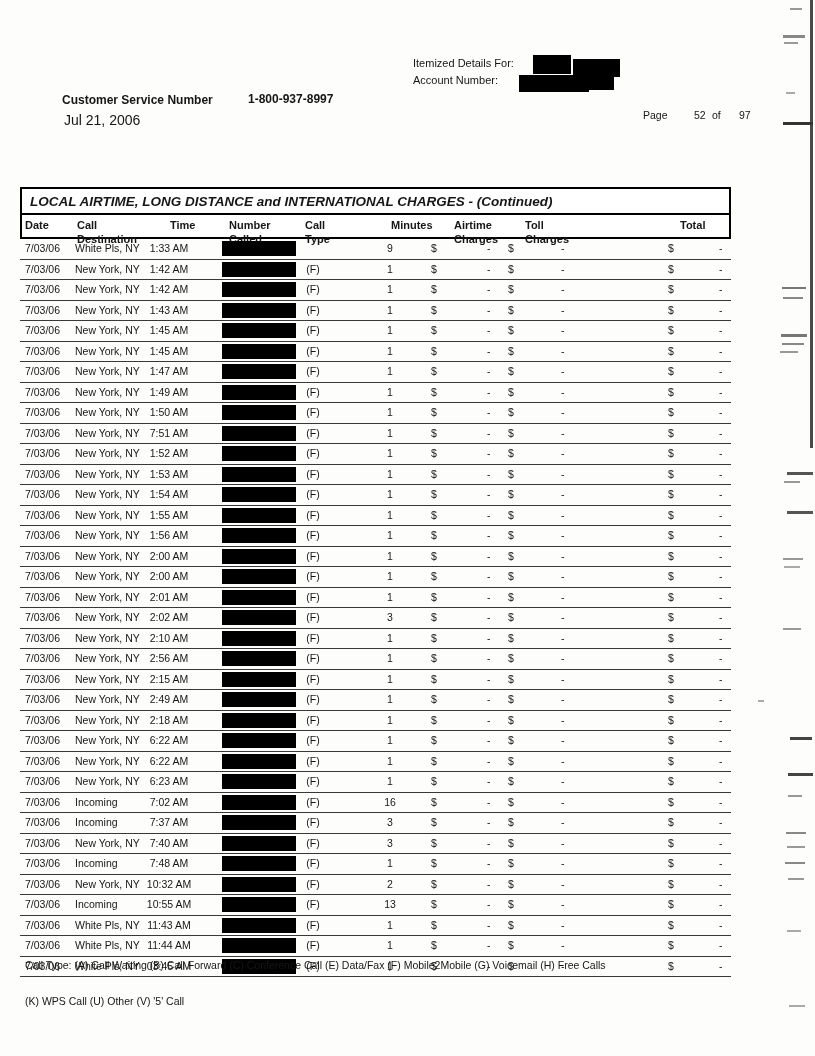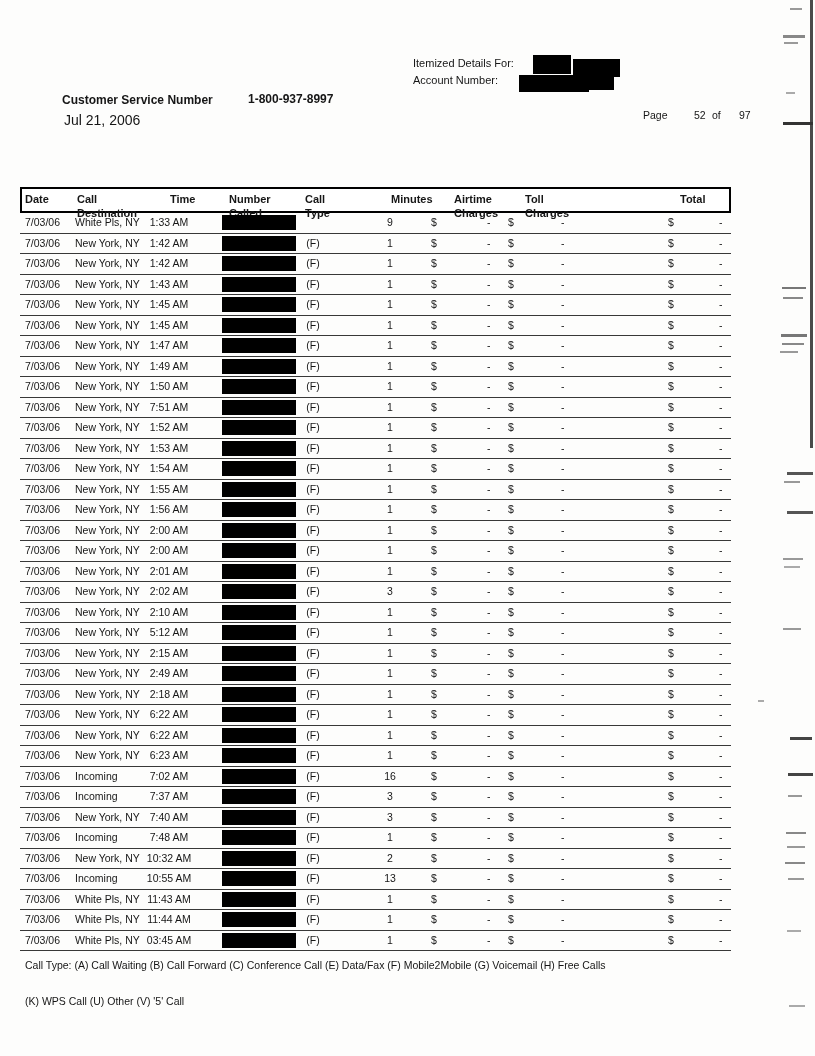--- a/index.html
+++ b/index.html
@@ -68,20 +68,21 @@
 <div class="abs hdr-bold" style="left:248px; top:92px;">1-800-937-8997</div>
 <div class="abs" style="left:64px; top:112px; font-size:14px;">Jul 21, 2006</div>
 
 <div class="abs" style="left:643px; top:109px; font-size:10.5px;">Page</div>
 <div class="abs" style="left:694px; top:109px; font-size:10.5px;">52</div>
 <div class="abs" style="left:712px; top:109px; font-size:10.5px;">of</div>
 <div class="abs" style="left:739px; top:109px; font-size:10.5px;">97</div>
 
 <div class="tbl">
   <div class="tbl-box">
+    <div class="tbl-title">LOCAL AIRTIME, LONG DISTANCE and INTERNATIONAL CHARGES - (Continued)</div>
     <div class="tbl-head">
       <div class="hc" style="left:3px;">Date</div>
       <div class="hc" style="left:55px;">
         <div>Call</div>
         <div>Destination</div>
       </div>
       <div class="hc" style="left:148px;">Time</div>
       <div class="hc" style="left:207px;">
         <div>Number</div>
         <div>Called</div>
@@ -379,21 +380,21 @@
     <div class="c c-aircur">$</div>
     <div class="c c-airamt">-</div>
     <div class="c c-tolcur">$</div>
     <div class="c c-tolamt">-</div>
     <div class="c c-totcur">$</div>
     <div class="c c-totamt">-</div>
   </div>
       <div class="row">
     <div class="c c-date">7/03/06</div>
     <div class="c c-dest">New York, NY</div>
-    <div class="c c-time">5:12 AM</div>
+    <div class="c c-time">2:56 AM</div>
     <div class="redaction c-numbox"></div>
     <div class="c c-type">(F)</div>
     <div class="c c-min">1</div>
     <div class="c c-aircur">$</div>
     <div class="c c-airamt">-</div>
     <div class="c c-tolcur">$</div>
     <div class="c c-tolamt">-</div>
     <div class="c c-totcur">$</div>
     <div class="c c-totamt">-</div>
   </div>

